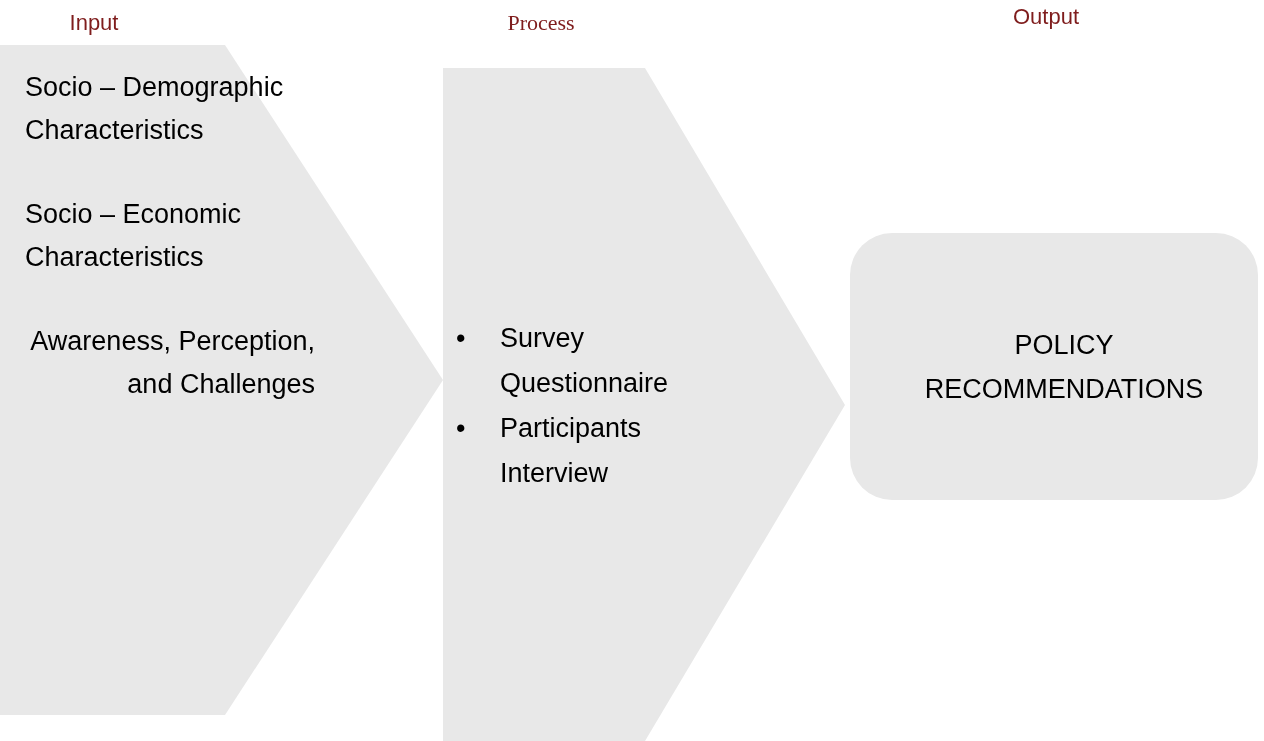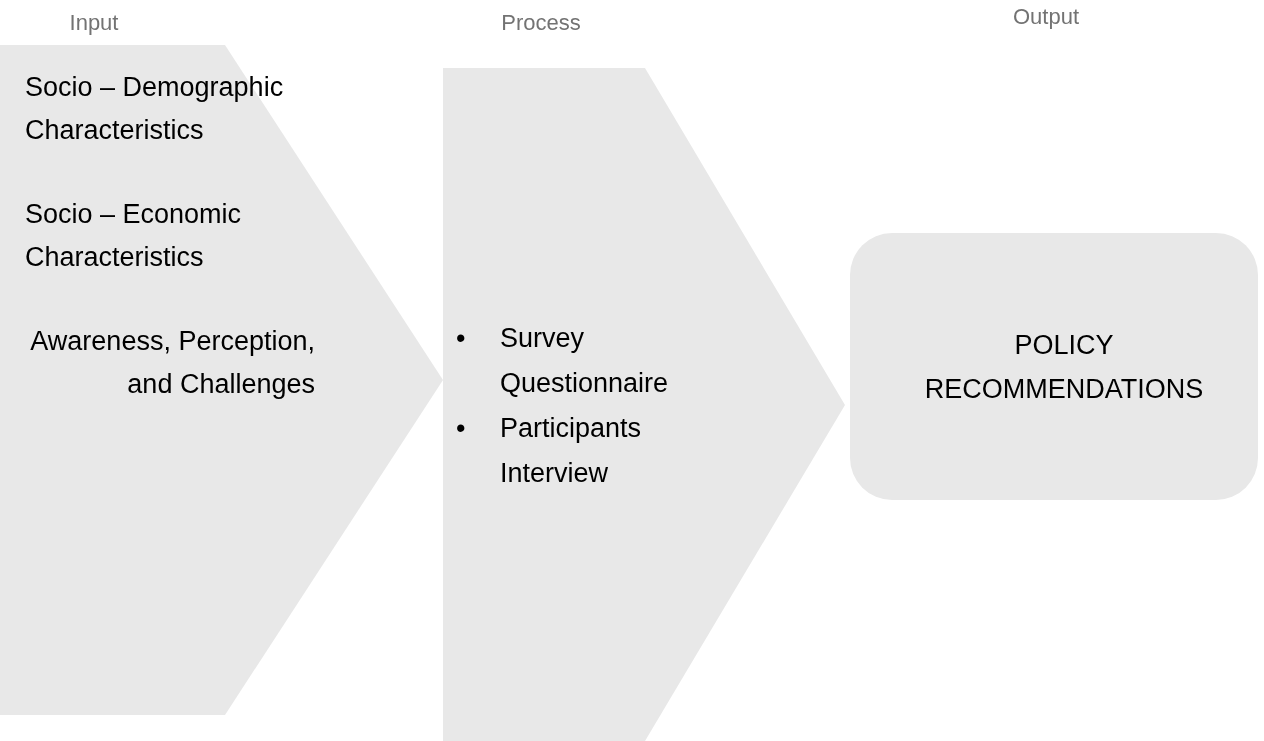--- a/index.html
+++ b/index.html
@@ -19,27 +19,27 @@
     width: 1264px;
     height: 741px;
     background: #ffffff;
   }
 
   
   .col-heading {
     position: absolute;
     font-size: 22px;
     line-height: 26px;
-    color: #737373;
+    color: #7f1d1d;
     text-align: center;
     white-space: nowrap;
     transform: translateX(-50%);
   }
   #heading-input   { left: 94px;   top: 10px; }
-  #heading-process { left: 541px;  top: 10px; }
+  #heading-process { left: 541px;  top: 10px; font-family: Liberation Serif, serif; }
   #heading-output  { left: 1046px; top: 4px; }
 
   
   #shape-layer {
     position: absolute;
     left: 0; top: 0;
     width: 1264px;
     height: 741px;
   }
 

